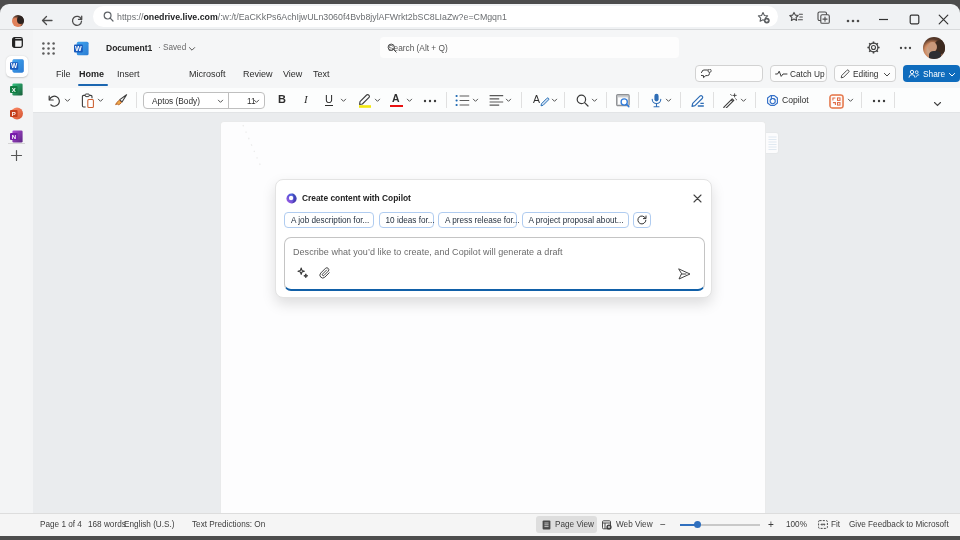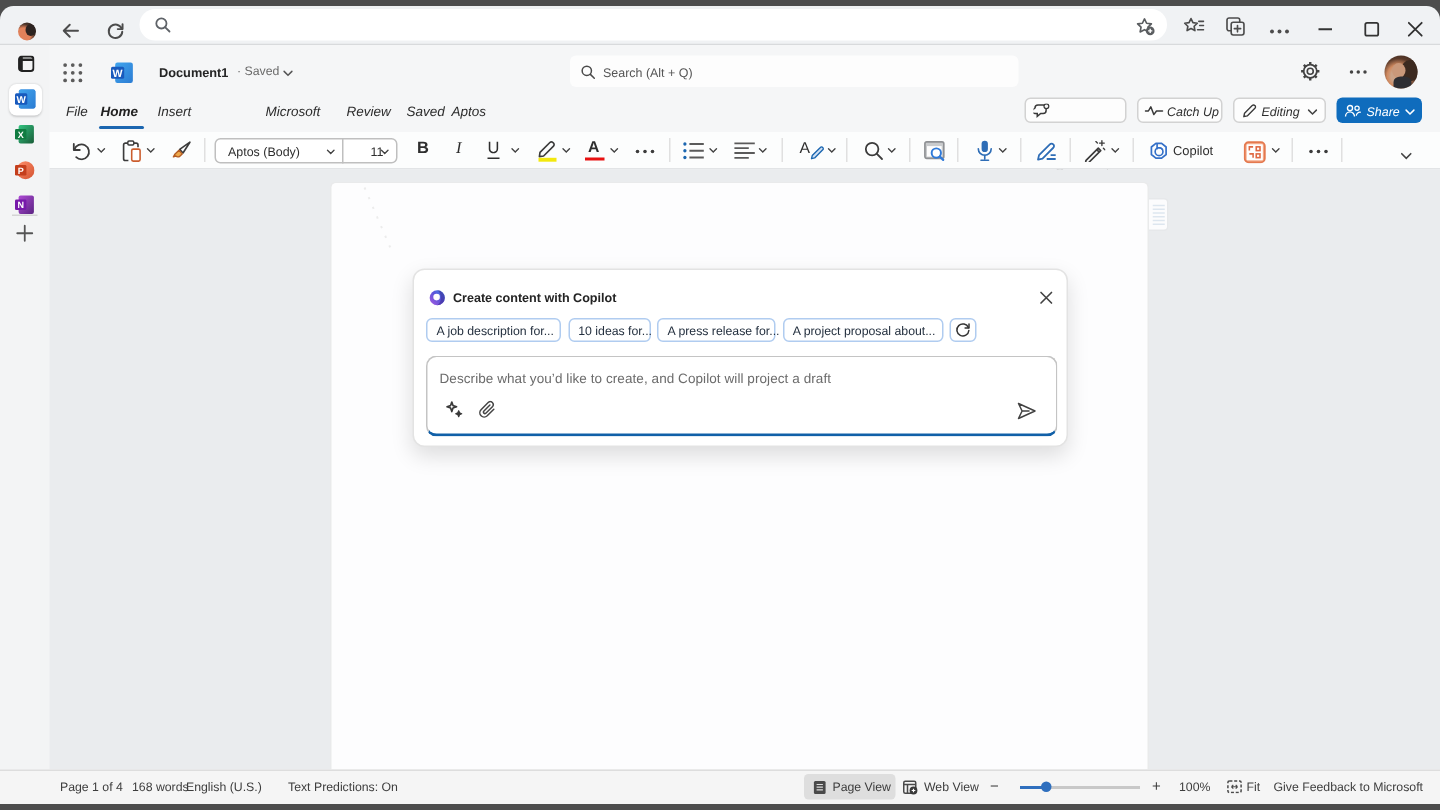--- a/index.html
+++ b/index.html
@@ -24,20 +24,21 @@
   <svg class="abs" style="left:70.5px;top:10.5px;" width="12" height="12" viewBox="0 0 12 12">
     <path d="M10.2 4.2 A4.5 4.5 0 1 0 10.5 6.2" stroke="#4c4c4c" stroke-width="1.3" fill="none" stroke-linecap="round"></path>
     <path d="M10.7 1.2 L10.7 4.4 L7.5 4.4" stroke="#4c4c4c" stroke-width="1.3" fill="none" stroke-linecap="round" stroke-linejoin="round"></path>
   </svg>
 
   <div class="abs" style="left:93px;top:1.5px;width:685px;height:21px;background:#ffffff;border-radius:10.5px;"></div>
   <svg class="abs" style="left:103px;top:7px;" width="11" height="11" viewBox="0 0 11 11">
     <circle cx="4.6" cy="4.6" r="3.4" stroke="#5f6368" stroke-width="1.2" fill="none"></circle>
     <path d="M7.2 7.2 L10 10" stroke="#5f6368" stroke-width="1.2" stroke-linecap="round"></path>
   </svg>
+  <div class="abs" style="left:117px;top:8px;font-size:8.8px;color:#6b6e71;white-space:nowrap;">https://<b style="color:#1d1f21;">onedrive.live.com</b><span style="color:#6b6e71;">/:w:/t/EaCKkPs6AchIjwULn3060f4Bvb8jylAFWrkt2bSC8LIaZw?e=CMgqn1</span></div>
 
   <svg class="abs" style="left:757px;top:6.5px;" width="13" height="13" viewBox="0 0 13 13">
     <path d="M6 1.6 L7.4 4.5 L10.6 4.9 L8.3 7.1 L8.9 10.3 L6 8.8 L3.1 10.3 L3.7 7.1 L1.4 4.9 L4.6 4.5 Z" stroke="#5a5d60" stroke-width="1.1" fill="none" stroke-linejoin="round"></path>
     <circle cx="9.8" cy="9.6" r="2.9" fill="#5a5d60"></circle>
     <path d="M9.8 8.2 v2.8 M8.4 9.6 h2.8" stroke="#fff" stroke-width="0.9"></path>
   </svg>
 
   <svg class="abs" style="left:789px;top:7px;" width="14" height="13" viewBox="0 0 14 13">
     <path d="M5 1.4 L6.3 4.1 L9.2 4.5 L7.1 6.5 L7.6 9.4 L5 8 L2.4 9.4 L2.9 6.5 L0.8 4.5 L3.7 4.1 Z" stroke="#4c4c4c" stroke-width="1.1" fill="none" stroke-linejoin="round"></path>
     <path d="M10.2 3.2 h3.2 M10.8 6 h2.6 M9.4 8.8 h4" stroke="#4c4c4c" stroke-width="1.1" stroke-linecap="round"></path>
@@ -168,21 +169,21 @@
   <div class="abs" style="left:158px;top:13px;font-size:8.2px;color:#6a6a6a;">· Saved</div>
   <svg class="abs" style="left:188px;top:16px;" width="8" height="6" viewBox="0 0 8 6">
       <path d="M1.4 1.6 L4 4.2 L6.6 1.6" stroke="#555" stroke-width="1" fill="none" stroke-linecap="round"></path>
     </svg>
 
   <div class="abs" style="left:380px;top:7px;width:299px;height:21px;background:#fdfdfd;border-radius:4px;"></div>
   <svg class="abs" style="left:387px;top:12.5px;" width="10" height="10" viewBox="0 0 10 10">
     <circle cx="4.2" cy="4.2" r="3.1" stroke="#4a4a4a" stroke-width="1" fill="none"></circle>
     <path d="M6.6 6.6 L9.2 9.2" stroke="#4a4a4a" stroke-width="1" stroke-linecap="round"></path>
   </svg>
-  <div class="abs" style="left:402px;top:12.5px;font-size:8.3px;color:#555;">Search (Alt + Q)</div>
+  <div class="abs" style="left:388px;top:12.5px;font-size:8.3px;color:#555;">Search (Alt + Q)</div>
 
   <svg class="abs" style="left:867px;top:10.5px;" width="13" height="13" viewBox="0 0 13 13">
     <circle cx="6.5" cy="6.5" r="2" fill="none" stroke="#434343" stroke-width="1.1"></circle>
     <circle cx="6.5" cy="6.5" r="4.4" fill="none" stroke="#434343" stroke-width="1.2"></circle>
     <g stroke="#434343" stroke-width="1.6">
       <path d="M6.5 0.4 v2 M6.5 10.6 v2 M0.4 6.5 h2 M10.6 6.5 h2 M2.2 2.2 l1.4 1.4 M9.4 9.4 l1.4 1.4 M10.8 2.2 l-1.4 1.4 M3.6 9.4 l-1.4 1.4"></path>
     </g>
   </svg>
   <svg class="abs" style="left:899px;top:15.5px;" width="13" height="4" viewBox="0 0 13 4">
       <g fill="#434343">
@@ -192,30 +193,30 @@
       </g>
     </svg>
 
   <div class="abs" style="left:923px;top:7px;width:22px;height:22px;border-radius:50%;background:radial-gradient(circle at 42% 62%, #caa287 0 26%, #d08a60 40%, #5a3a2a 62%, #31231c 100%);overflow:hidden;">
     <div class="abs" style="left:11px;top:3px;width:12px;height:14px;background:#3c2a20;border-radius:50% 40% 40% 50%;"></div>
     <div class="abs" style="left:5px;top:5px;width:9px;height:10px;background:#c9987a;border-radius:50%;"></div>
     <div class="abs" style="left:6px;top:14px;width:12px;height:9px;background:#2e2e33;border-radius:40% 40% 0 0;"></div>
   </div>
 </div>
 
-<div class="abs" id="tabsrow" style="left:0;top:62px;width:892px;height:26px;font-size:9px;color:#2c2c2c;font-style:italic;">
+<div class="abs" id="tabsrow" style="left:12px;top:62px;width:892px;height:26px;font-size:9px;color:#2c2c2c;">
   <div class="abs" style="left:44px;top:7px;">File</div>
   <div class="abs" style="left:67px;top:7px;font-weight:bold;color:#222;">Home</div>
   <div class="abs" style="left:66px;top:21.5px;width:30px;height:2px;background:#1b66b0;border-radius:1px;"></div>
   <div class="abs" style="left:105px;top:7px;">Insert</div>
   <div class="abs" style="left:139px;top:7px;margin-top:24px;">Layout</div>
   <div class="abs" style="left:177px;top:7px;">Microsoft</div>
   <div class="abs" style="left:231px;top:7px;">Review</div>
-  <div class="abs" style="left:271px;top:7px;">Saved</div>
-  <div class="abs" style="left:301px;top:7px;">Aptos</div>
+  <div class="abs" style="left:271px;top:7px;">View</div>
+  <div class="abs" style="left:301px;top:7px;">Text</div>
 
   <div class="abs" style="left:683px;top:3px;width:68px;height:17px;background:#fdfdfd;border:1px solid #d2d2d2;border-radius:4px;"></div>
   <svg class="abs" style="left:689px;top:7px;" width="11" height="10" viewBox="0 0 11 10">
     <path d="M1 3 a2 2 0 0 1 2-2 h3.4 a2 2 0 0 1 2 2 v1.6 a2 2 0 0 1 -2 2 h-1.6 l-2.3 2 v-2 h-1.5 a2 2 0 0 1 -2-2 Z" fill="none" stroke="#3a3a3a" stroke-width="1"></path>
     <circle cx="8.6" cy="1.8" r="1.6" fill="#f5f5f5" stroke="#3a3a3a" stroke-width="0.8"></circle>
   </svg>
   <div class="abs" style="left:703px;top:7px;font-size:8.3px;color:#2e2e2e;margin-top:41px;">Comments</div>
   <div class="abs" style="left:758px;top:3px;width:57px;height:17px;background:#fdfdfd;border:1px solid #d2d2d2;border-radius:4px;"></div>
   <svg class="abs" style="left:763px;top:8px;" width="13" height="8" viewBox="0 0 13 8">
     <path d="M0.6 4 h2 l1.6-2.8 2 5.2 1.8-2.4 h4" stroke="#3a3a3a" stroke-width="1" fill="none" stroke-linecap="round" stroke-linejoin="round"></path>
@@ -452,21 +453,21 @@
   <div class="abs" style="left:169px;top:36px;font-size:8.2px;color:#24303f;">A press release for...</div>
   <div class="abs" style="left:245.5px;top:31.5px;width:107px;height:16.5px;border:1px solid #b0ccf0;border-radius:4px;background:#fff;"></div>
   <div class="abs" style="left:252.5px;top:36px;font-size:8.2px;color:#24303f;">A project proposal about...</div>
   <div class="abs" style="left:357px;top:31.5px;width:18px;height:16.5px;border:1px solid #b0ccf0;border-radius:4px;background:#fff;"></div>
   <svg class="abs" style="left:361px;top:35px;" width="10" height="10" viewBox="0 0 10 10">
     <path d="M8.6 3.4 A4 4 0 1 0 8.9 5.3" stroke="#333" stroke-width="1" fill="none" stroke-linecap="round"></path>
     <path d="M9 1 L9 3.6 L6.4 3.6" stroke="#333" stroke-width="1" fill="none" stroke-linecap="round" stroke-linejoin="round"></path>
   </svg>
 
   <div class="abs" style="left:8px;top:57px;width:421px;height:54px;background:#fff;border:1px solid #c4c4c4;border-bottom:2.5px solid #1160a8;border-radius:7px;"></div>
-  <div class="abs" style="left:17px;top:66.5px;font-size:9px;color:#6b6b6b;letter-spacing:0.05px;">Describe what you’d like to create, and Copilot will project a draft</div>
+  <div class="abs" style="left:17px;top:66.5px;font-size:9px;color:#6b6b6b;letter-spacing:0.05px;">Describe what you’d like to create, and Copilot will generate a draft</div>
 
   <svg class="abs" style="left:21px;top:87px;" width="12" height="12" viewBox="0 0 12 12">
     <path d="M4.2 1 L5 3.4 L7.4 4.2 L5 5 L4.2 7.4 L3.4 5 L1 4.2 L3.4 3.4 Z" fill="none" stroke="#3a3a3a" stroke-width="1.1" stroke-linejoin="round"></path>
     <path d="M8.8 6.8 L9.4 8.2 L10.8 8.8 L9.4 9.4 L8.8 10.8 L8.2 9.4 L6.8 8.8 L8.2 8.2 Z" fill="#3a3a3a" stroke="#3a3a3a" stroke-width="0.8" stroke-linejoin="round"></path>
   </svg>
 
   <svg class="abs" style="left:43px;top:87px;" width="12" height="13" viewBox="0 0 12 13">
     <path d="M10.2 5.8 L5.8 10.2 a2.9 2.9 0 0 1 -4.1 -4.1 L6.6 1.2 a2 2 0 0 1 2.8 2.8 L4.9 8.5 a1 1 0 0 1 -1.4 -1.4 L7.6 3" stroke="#444" stroke-width="1" fill="none" stroke-linecap="round"></path>
   </svg>
 

